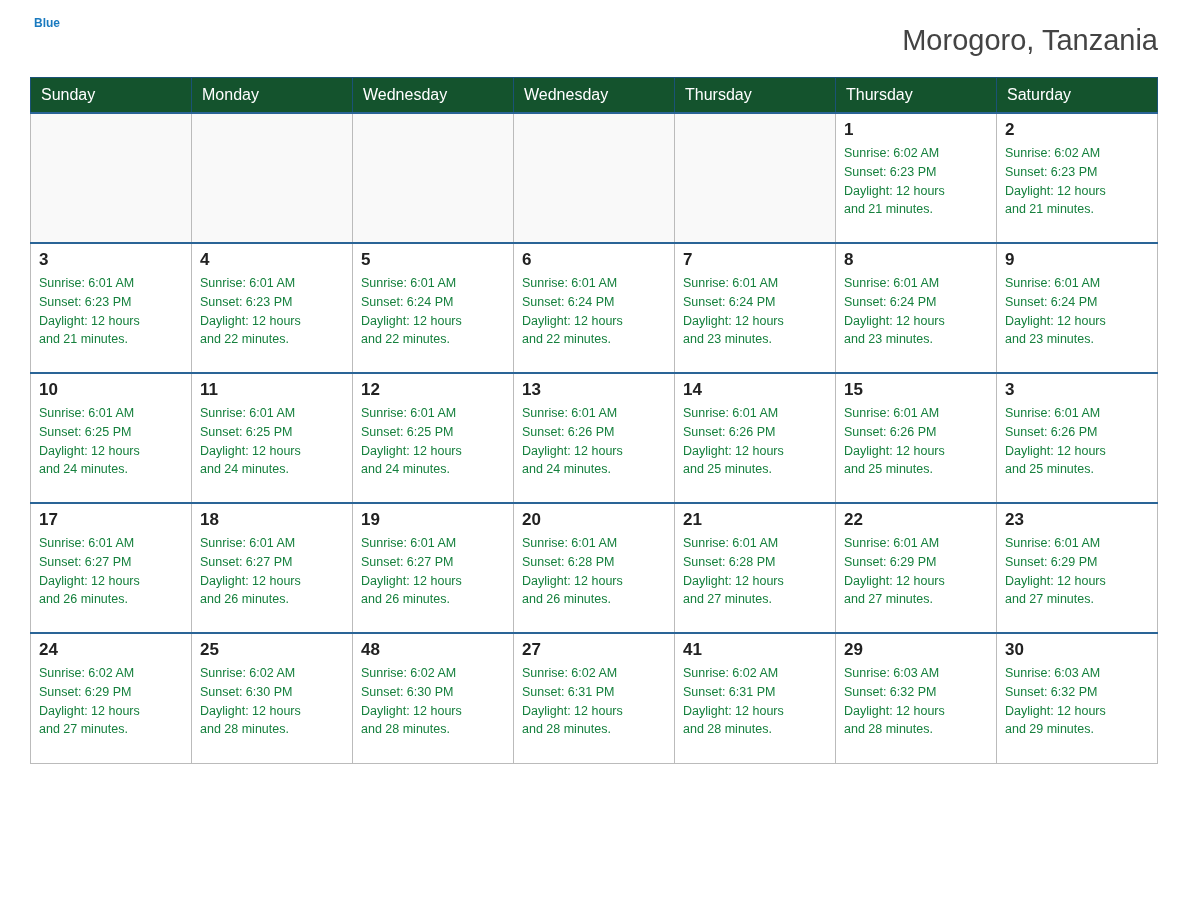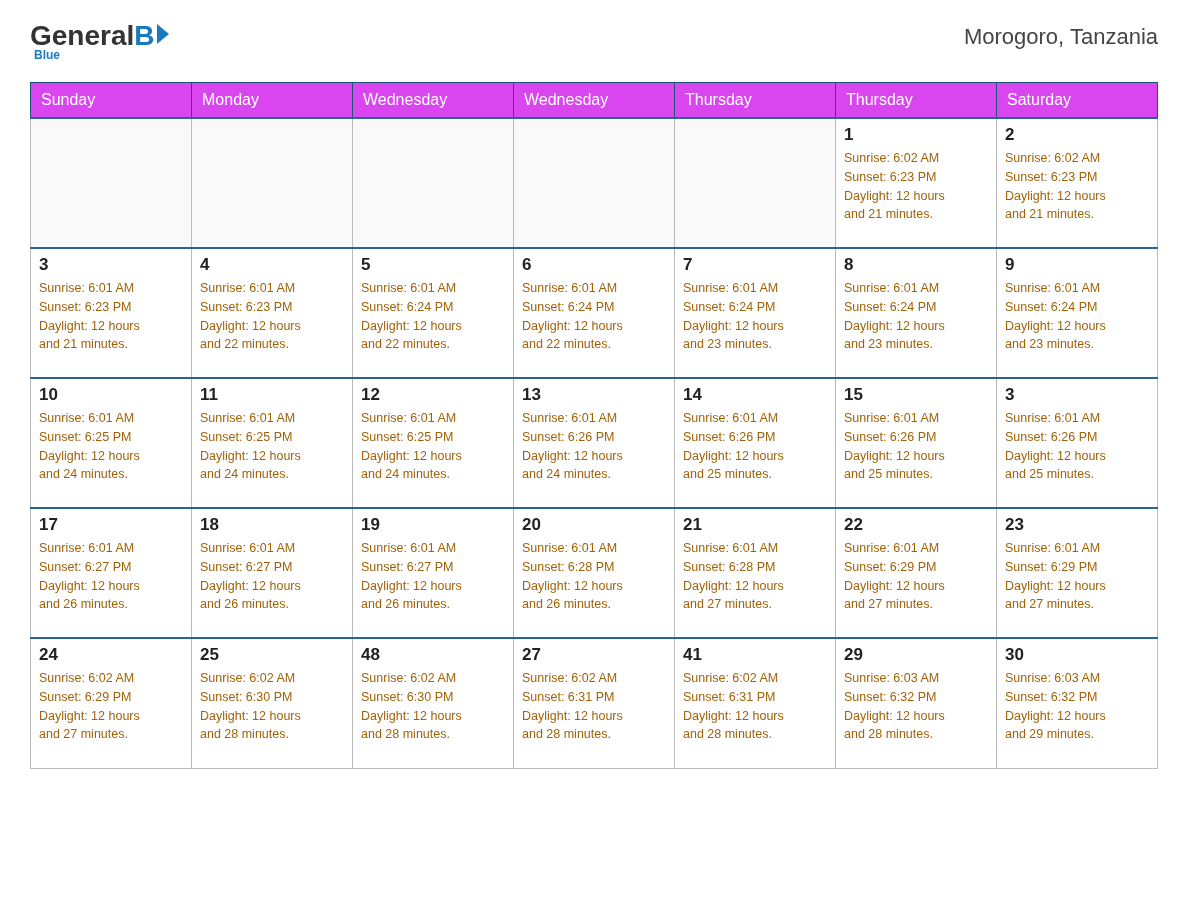--- a/index.html
+++ b/index.html
@@ -51,31 +51,31 @@
     .title-section {
       text-align: right;
     }
     .month-title {
       font-size: 52px;
       font-weight: bold;
       color: #222;
       line-height: 1.1;
     }
     .location {
-      font-size: 22px;
+      font-size: 29px;
       color: #444;
       margin-top: 4px;
     }
     .calendar {
       width: 100%;
       border-collapse: collapse;
       border: 1px solid #999;
     }
     .calendar th {
-      background: #d946ef;
+      background: #14532d;
       color: #fff;
       padding: 8px 10px;
       font-size: 16px;
       font-weight: normal;
       text-align: left;
       border: 1px solid #1a5276;
     }
     .calendar td {
       border: 1px solid #bbb;
       vertical-align: top;
@@ -85,40 +85,35 @@
     }
     .day-number {
       font-size: 17px;
       font-weight: bold;
       color: #222;
       display: block;
       margin-bottom: 4px;
     }
     .day-info {
       font-size: 12.5px;
-      color: #a16207;
+      color: #15803d;
       line-height: 1.5;
     }
     .empty-cell {
       background: #f9f9f9;
     }
     .week-row td {
       border-top: 2px solid #2a6496;
     }
   </style>
 </head>
 <body>
 
 <div class="header">
   <div class="logo">
-    <div class="logo-text">
-      <span>General</span>
-      <span class="logo-blue">B</span>
-      <div class="logo-arrow"></div>
-    </div>
     <div class="logo-sub">Blue</div>
   </div>
   <div class="title-section">
     <div class="location">Morogoro, Tanzania</div>
   </div>
 </div>
 
 <table class="calendar">
   <thead>
     <tr>

